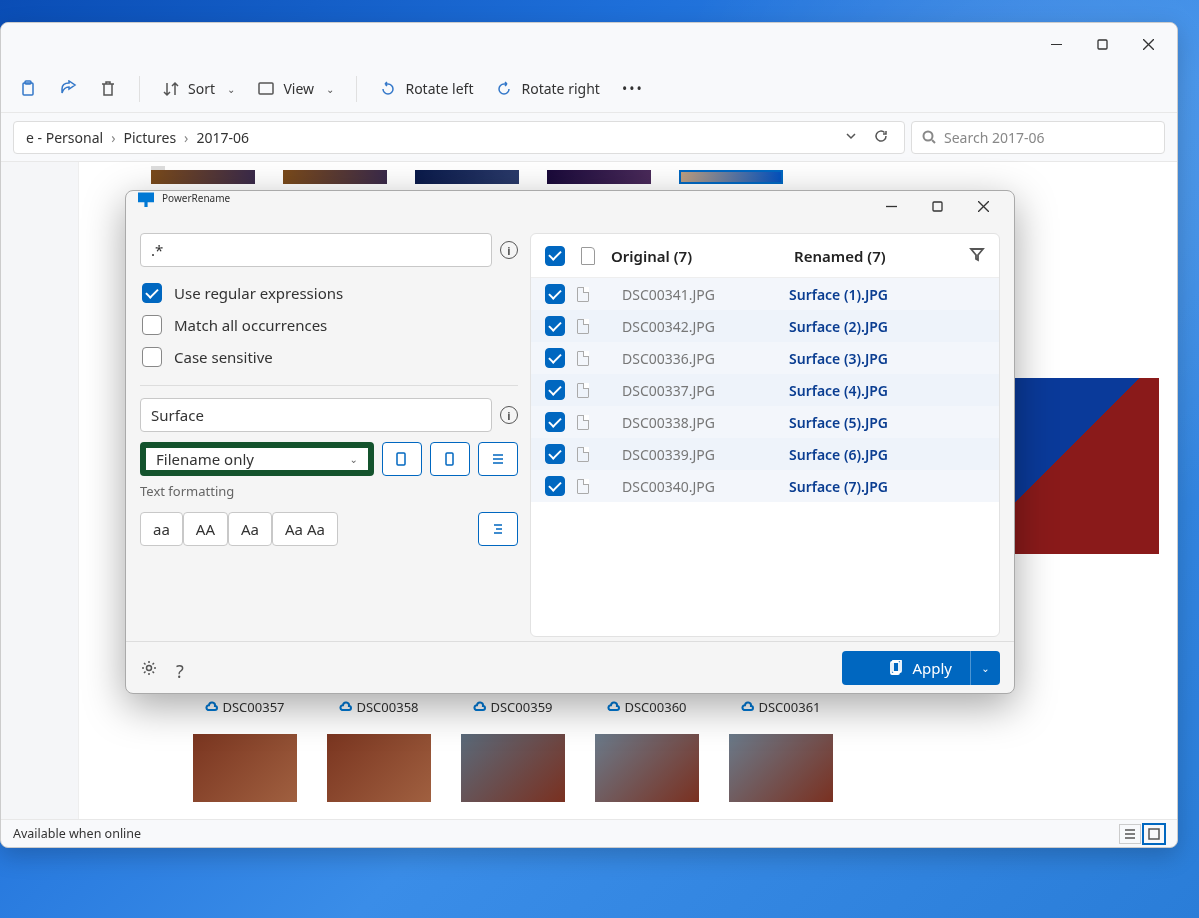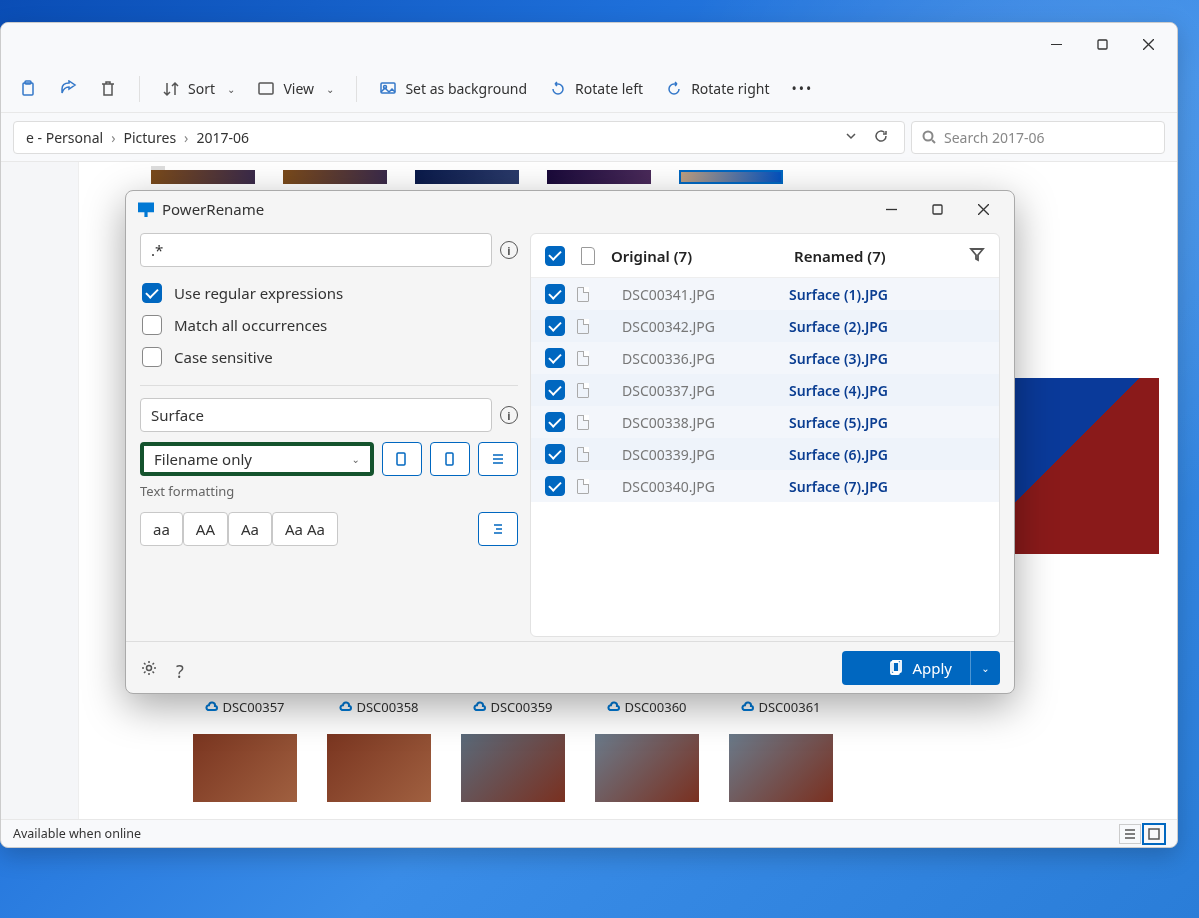--- a/index.html
+++ b/index.html
@@ -84,22 +84,22 @@
 .vt-btn svg{width:12px;height:12px;stroke:#555;fill:none;stroke-width:1.5;}
 
 
 .prename{
   position:absolute; left:125px; top:190px; width:890px; height:504px;
   background:#f5f5f5; border:1px solid #aaa; border-radius:8px;
   box-shadow:0 12px 40px rgba(0,0,0,0.35); z-index:10;
   display:flex; flex-direction:column;
 }
 .pr-title{
-  height:36px; display:flex; align-items:center; padding:0 8px 0 12px;
-  font-size:15px; color:#333;
+  height:36px; display:flex; align-items:flex-start; padding:0 8px 0 12px;
+  font-size:10px; color:#333;
 }
 .pr-title-icon{width:16px;height:16px; background:#0078d4; margin-right:8px;
   clip-path: polygon(0 10%, 100% 10%, 100% 70%, 60% 70%, 60% 100%, 40% 100%, 40% 70%, 0 70%);}
 .pr-title .spacer{flex:1;}
 .pr-wc{width:46px;height:30px;display:flex;align-items:center;justify-content:center;}
 .pr-wc svg{width:11px;height:11px;stroke:#333;fill:none;stroke-width:1.3;}
 .pr-body{flex:1; display:flex; gap:12px; padding:6px 14px 4px 14px; overflow:hidden;}
 .pr-left{width:378px; display:flex; flex-direction:column;}
 .pr-right{flex:1; background:#fff; border:1px solid #e2e2e2; border-radius:6px; overflow:hidden;}
 .input-row{display:flex; align-items:center; gap:8px; margin-bottom:10px;}
@@ -110,21 +110,21 @@
 .info-icon{width:18px;height:18px;border:1.5px solid #555;border-radius:50%;
   display:flex;align-items:center;justify-content:center;font-size:11px;color:#555;font-weight:bold;}
 .chk-row{display:flex; align-items:center; gap:12px; padding:6px 2px; font-size:15px; color:#333;}
 .chk{width:20px;height:20px; border:1.5px solid #888; border-radius:4px; background:#fff;
   display:flex;align-items:center;justify-content:center;}
 .chk.checked{background:#0067c0;border-color:#0067c0;}
 .chk.checked::after{content:"";width:10px;height:5px;border-left:2px solid #fff;border-bottom:2px solid #fff;transform:rotate(-45deg) translate(1px,-1px);}
 .pr-hr{height:1px;background:#ddd;margin:12px 0;}
 .pr-label{font-size:13px;color:#666;margin:6px 0 8px;}
 .row-controls{display:flex; gap:8px; align-items:center;}
-.select-box{flex:1;height:34px;border:4px solid #14532d;border-radius:4px;background:#fff;
+.select-box{flex:1;height:34px;border:6px solid #14532d;border-radius:4px;background:#fff;
   display:flex;align-items:center;padding:0 10px;font-size:15px;color:#333;justify-content:space-between;}
 .select-box .dd{font-size:10px;color:#666;}
 .sq-btn{width:40px;height:34px;border:1.5px solid #0067c0;border-radius:4px;background:#fff;
   display:flex;align-items:center;justify-content:center;}
 .sq-btn svg{width:16px;height:16px;stroke:#0067c0;fill:none;stroke-width:1.5;}
 .fmt-row{display:flex;margin-top:4px;}
 .fmt-btn{padding:0 12px;height:34px;border:1px solid #c8c8c8;border-radius:4px;background:#fff;
   font-size:15px;color:#333;display:flex;align-items:center;}
 .pr-footer{height:52px;border-top:1px solid #ddd;display:flex;align-items:center;padding:0 14px;gap:18px;}
 .pr-footer .spacer{flex:1;}
@@ -214,30 +214,20 @@
             <rect x="2" y="3" width="14" height="11" rx="1"></rect>
           </svg>
         </span>
         <span>View</span>
         <span class="tb-chev">⌄</span>
       </div>
     <div class="tb-sep"></div>
     <div class="tb-btn">
         <span class="tb-icon">
           <svg viewBox="0 0 18 18">
-            <rect x="2" y="3" width="14" height="10" rx="1"></rect>
-            <circle cx="6" cy="7" r="1.5"></circle>
-            <path d="M2 12l4-4 4 4 3-3 3 3"></path>
-          </svg>
-        </span>
-        <span>Set as background</span>
-      </div>
-    <div class="tb-btn">
-        <span class="tb-icon">
-          <svg viewBox="0 0 18 18">
             <path d="M4 9a5 5 0 1 0 5-5H6m0 0 2-2m-2 2 2 2"></path>
           </svg>
         </span>
         <span>Rotate left</span>
       </div>
     <div class="tb-btn">
         <span class="tb-icon">
           <svg viewBox="0 0 18 18">
             <path d="M14 9a5 5 0 1 1-5-5h3m0 0-2-2m2 2-2 2"></path>
           </svg>

